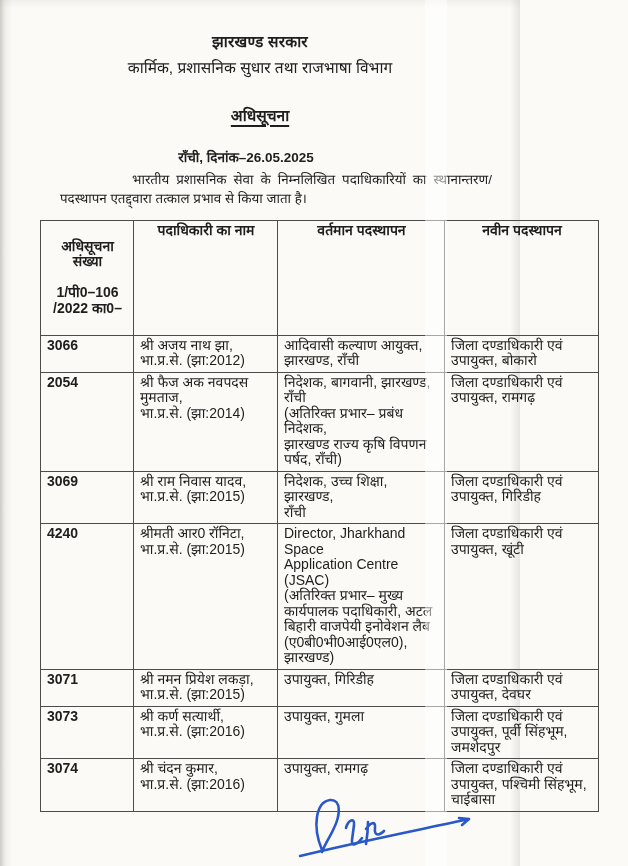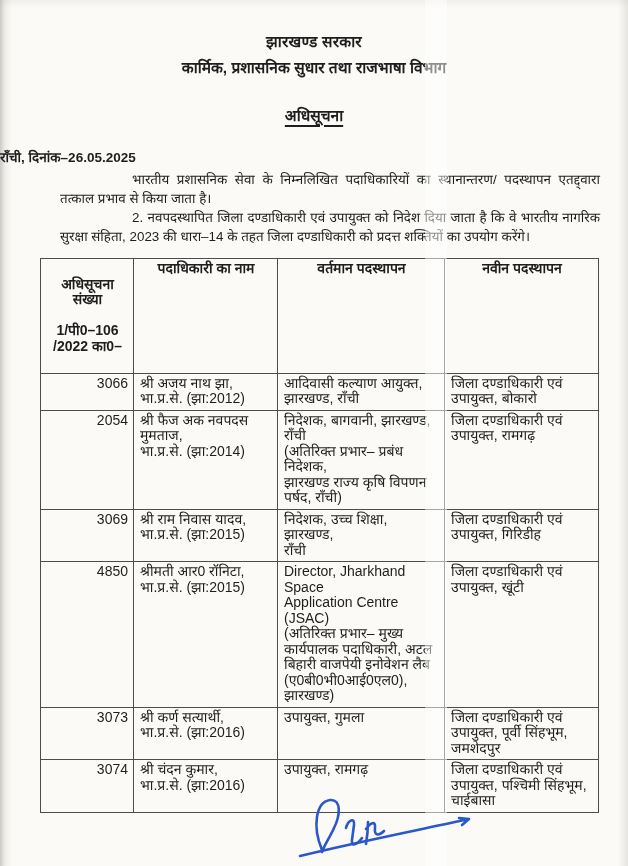--- a/index.html
+++ b/index.html
@@ -4,45 +4,45 @@
 <style>
   html, body { margin: 0; padding: 0; }
   body {
     width: 628px; height: 866px; overflow: hidden;
     background: #fbfaf7;
     font-family: "Liberation Sans", "DejaVu Sans", sans-serif;
     color: #1e1e1e;
     position: relative;
   }
   .page {
-    position: relative; width: 628px; height: 866px;
+    position: relative; width: 520px; height: 866px;
     background:
       linear-gradient(90deg, rgba(150,144,136,0.45) 0px, rgba(150,144,136,0.12) 5px, rgba(150,144,136,0) 12px),
       linear-gradient(270deg, rgba(170,165,158,0.25) 0px, rgba(170,165,158,0) 10px),
       linear-gradient(180deg, rgba(190,186,180,0.18) 0px, rgba(190,186,180,0) 8px),
       #fbfaf7;
     box-sizing: border-box;
     padding-top: 30px;
   }
   
   .fold {
     position: absolute; top: 0; left: 425px; width: 22px; height: 866px;
     background: rgba(255,255,255,0.5); pointer-events: none;
   }
   .center { text-align: center; }
   .gov-title { font-size: 15.5px; font-weight: 700; letter-spacing: 0.2px; }
-  .dept-title { font-size: 15.5px; font-weight: 700; margin-top: 4px; }
+  .dept-title { font-size: 15.5px; font-weight: 400; margin-top: 4px; }
   .notif-wrap { margin-top: 26px; }
   .notif {
     font-size: 15.5px; font-weight: 700;
     text-decoration: underline; text-underline-offset: 4px;
     text-decoration-thickness: 1.5px;
   }
   .place-date {
-    margin-top: 22px; text-align: left; padding-right: 28px;
+    margin-top: 22px; text-align: center; padding-right: 28px;
     font-size: 13.5px; font-weight: 700;
   }
   .paras { margin: 4px 28px 12px 60px; }
   .paras p {
     margin: 0; font-size: 13.4px; line-height: 19px;
     text-align: justify; text-align-last: left; text-indent: 72px;
   }
   table.transfer {
     border-collapse: collapse; table-layout: fixed;
     width: 558px; margin-left: 40px; margin-top: 8px;
@@ -55,21 +55,21 @@
     padding: 2px 5px 3px 6px;
     white-space: pre-line;
     overflow: hidden;
   }
   col.c1 { width: 93px; } col.c2 { width: 144px; }
   col.c3 { width: 167px; } col.c4 { width: 154px; }
   th { font-weight: 700; }
   th .h-center { text-align: center; white-space: pre-line; }
   th .h-left { text-align: center; white-space: pre-line; padding-left: 0; }
   th.c-name, th.c-current, th.c-new { text-align: center; vertical-align: top; }
-  td.c-number { text-align: right; font-weight: 400; padding-top: 4px; }
+  td.c-number { text-align: left; font-weight: 700; padding-top: 4px; }
   .sig {
     position: absolute; left: 288px; top: 792px; width: 205px; height: 70px;
   }
   .sig path { fill: none; stroke-width: 2.6; stroke-linecap: round; stroke-linejoin: round; }
 </style>
 </head>
 <body>
 
 <div class="page">
   <div class="fold"></div>
@@ -78,21 +78,20 @@
   <div class="center dept-title">कार्मिक, प्रशासनिक सुधार तथा राजभाषा विभाग</div>
 
   <div class="center notif-wrap">
     <span class="notif">अधिसूचना</span>
   </div>
 
   <div class="place-date">राँची, दिनांक–26.05.2025</div>
 
   <div class="paras">
     <p>भारतीय प्रशासनिक सेवा के निम्नलिखित पदाधिकारियों का स्थानान्तरण/ पदस्थापन एतद्द्वारा तत्काल प्रभाव से किया जाता है।</p>
-    <p>2. नवपदस्थापित जिला दण्डाधिकारी एवं उपायुक्त को निदेश दिया जाता है कि वे भारतीय नागरिक सुरक्षा संहिता, 2023 की धारा–14 के तहत जिला दण्डाधिकारी को प्रदत्त शक्तियों का उपयोग करेंगे।</p>
   </div>
 
   <table class="transfer">
     <colgroup>
         <col class="c1">
         <col class="c2">
         <col class="c3">
         <col class="c4">
       </colgroup>
     <thead>
@@ -133,31 +132,39 @@
         <tr>
           <td class="c-number">3069</td>
           <td class="c-name">श्री राम निवास यादव,
 भा.प्र.से. (झा:2015)</td>
           <td class="c-current">निदेशक, उच्च शिक्षा, झारखण्ड,
 राँची</td>
           <td class="c-new">जिला दण्डाधिकारी एवं
 उपायुक्त, गिरिडीह</td>
         </tr>
         <tr>
-          <td class="c-number">4850</td>
+          <td class="c-number">4240</td>
           <td class="c-name">श्रीमती आर0 रॉनिटा,
 भा.प्र.से. (झा:2015)</td>
           <td class="c-current">Director, Jharkhand Space
 Application Centre (JSAC)
 (अतिरिक्त प्रभार– मुख्य
 कार्यपालक पदाधिकारी, अटल
 बिहारी वाजपेयी इनोवेशन लैब
 (ए0बी0भी0आई0एल0), झारखण्ड)</td>
           <td class="c-new">जिला दण्डाधिकारी एवं
 उपायुक्त, खूंटी</td>
+        </tr>
+        <tr>
+          <td class="c-number">3071</td>
+          <td class="c-name">श्री नमन प्रियेश लकड़ा,
+भा.प्र.से. (झा:2015)</td>
+          <td class="c-current">उपायुक्त, गिरिडीह</td>
+          <td class="c-new">जिला दण्डाधिकारी एवं
+उपायुक्त, देवघर</td>
         </tr>
         <tr>
           <td class="c-number">3073</td>
           <td class="c-name">श्री कर्ण सत्यार्थी,
 भा.प्र.से. (झा:2016)</td>
           <td class="c-current">उपायुक्त, गुमला</td>
           <td class="c-new">जिला दण्डाधिकारी एवं
 उपायुक्त, पूर्वी सिंहभूम,
 जमशेदपुर</td>
         </tr>

